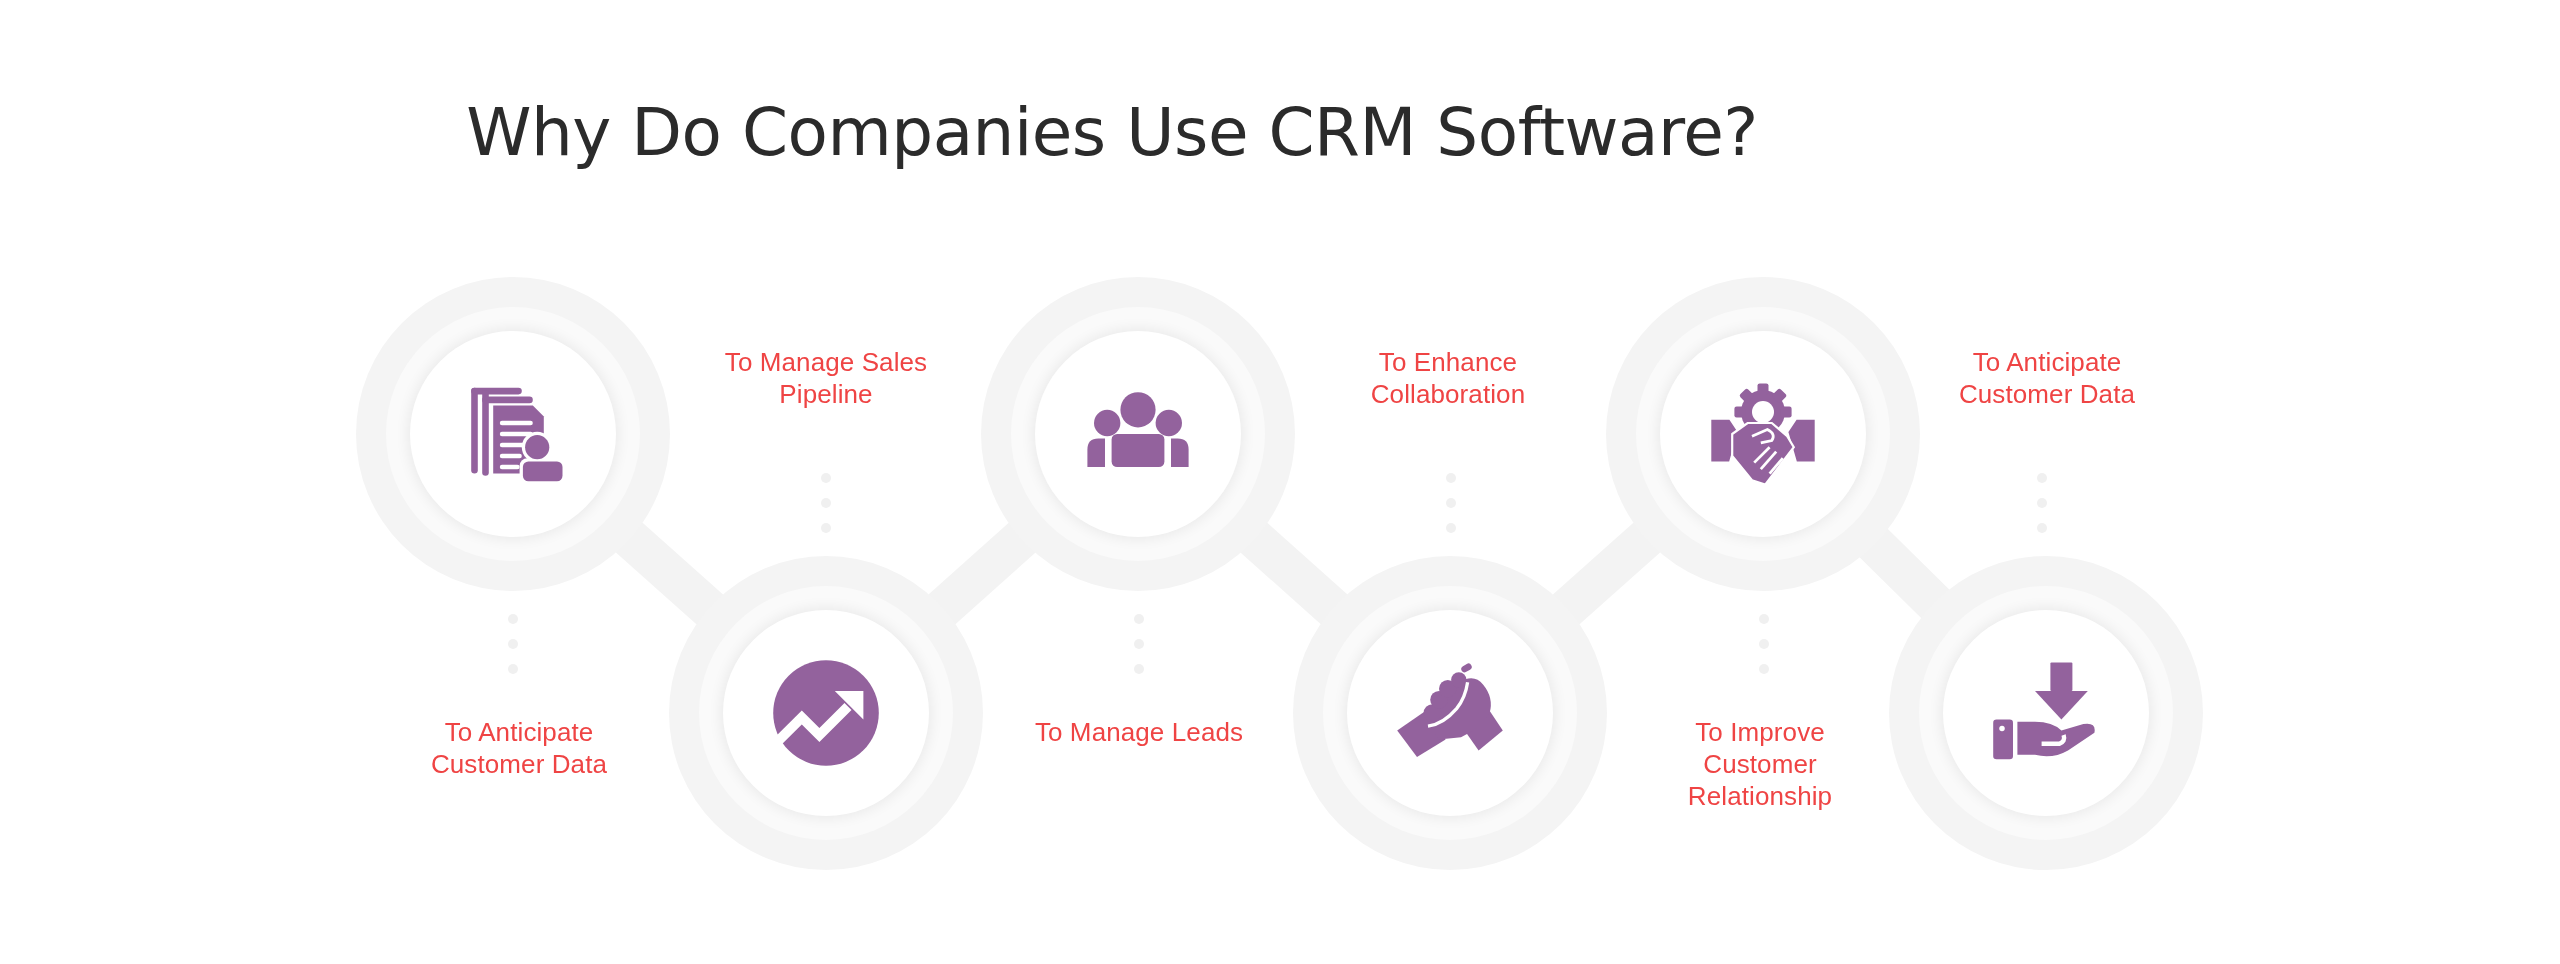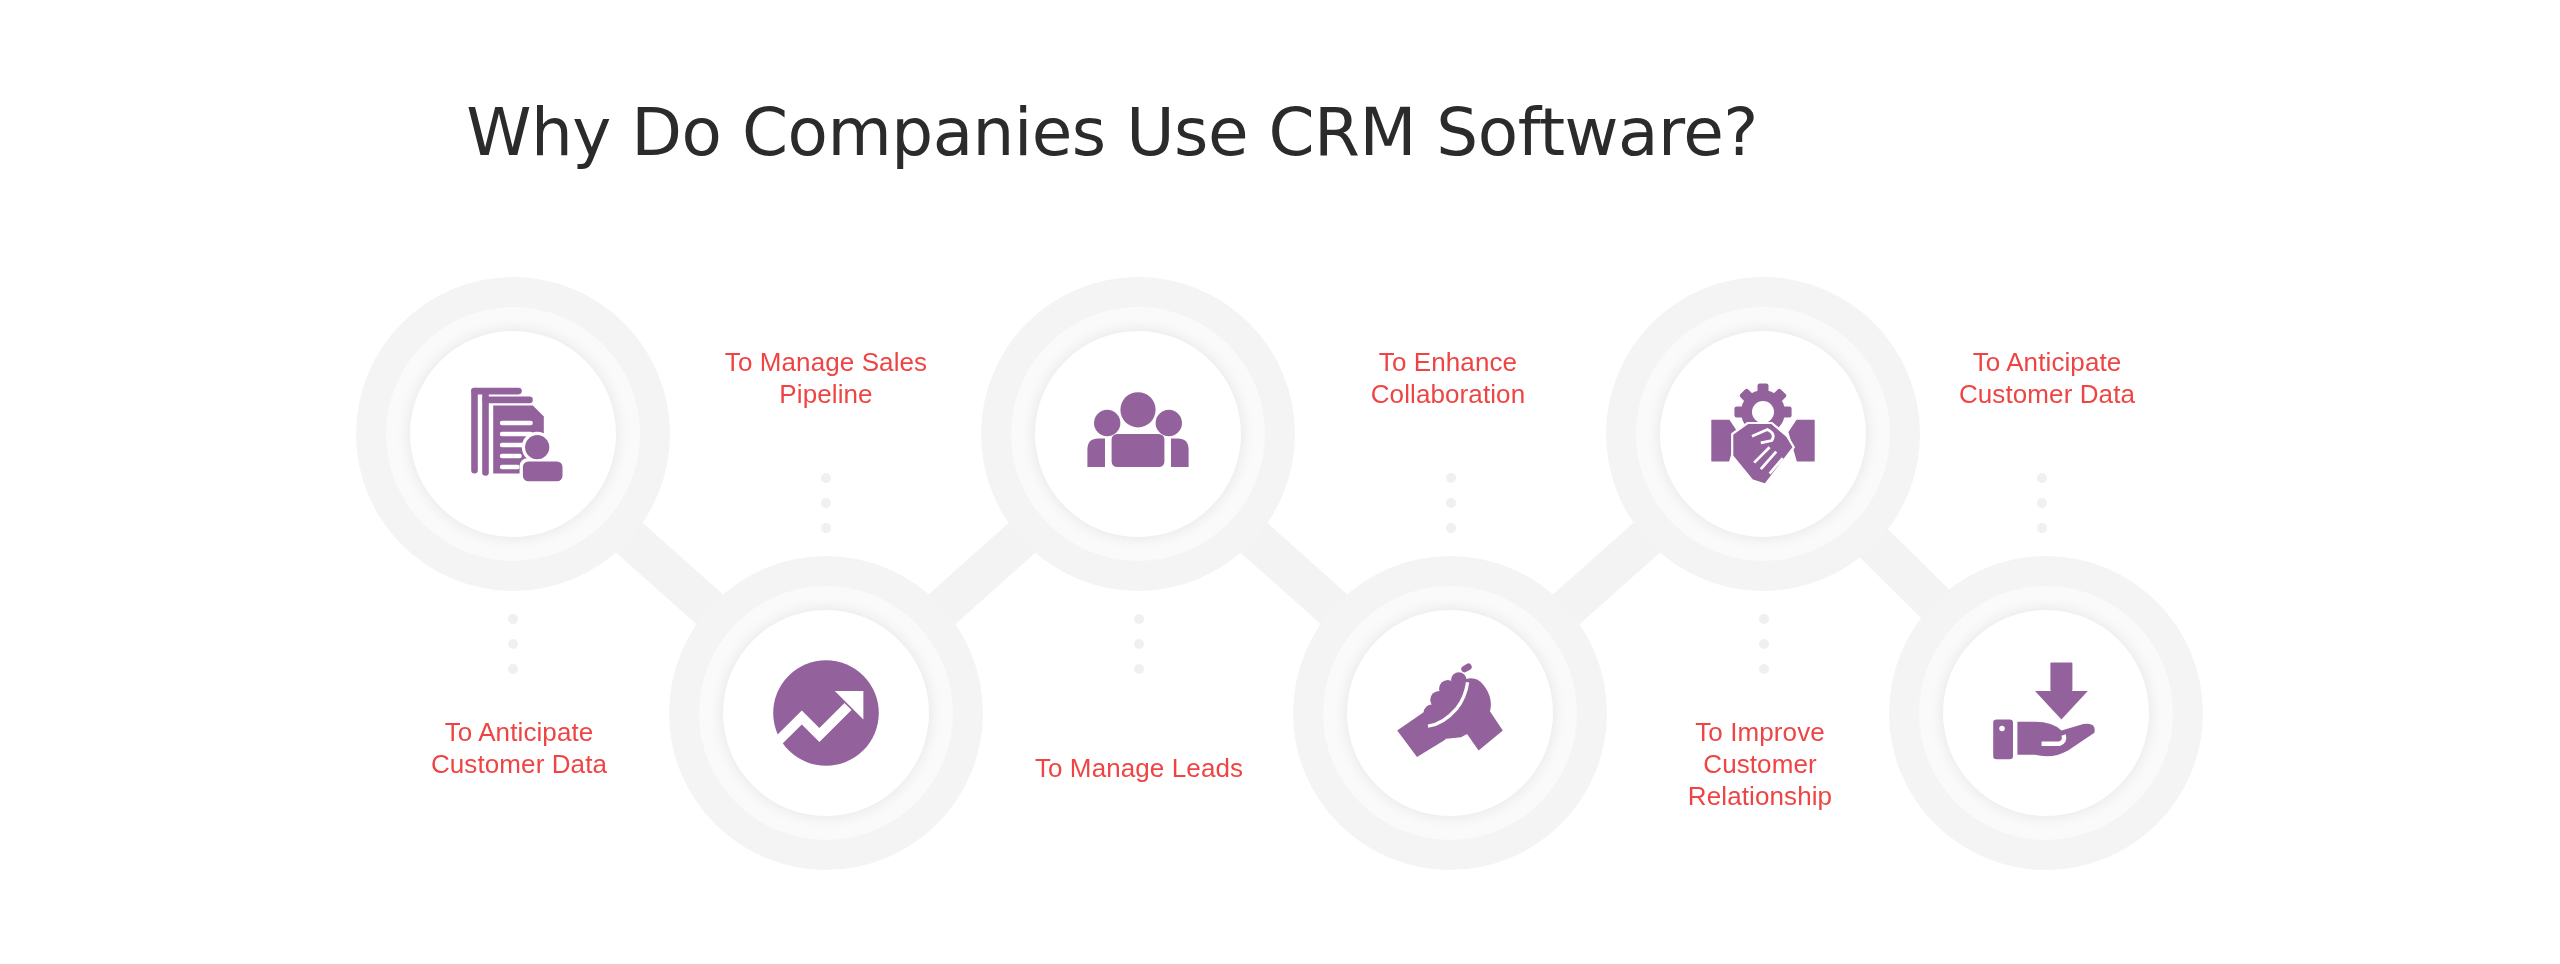--- a/index.html
+++ b/index.html
@@ -166,21 +166,21 @@
 <div class="label" style="left:519px; top:716px;">
   <span>To Anticipate</span>
   <span>Customer Data</span>
 </div>
 
 <div class="dots" style="left:1139px; top:614px;">
   <div class="dot"></div>
     <div class="dot"></div>
     <div class="dot"></div>
 </div>
-<div class="label" style="left:1139px; top:752px;">
+<div class="label" style="left:1139px; top:716px;">
   <span>To Manage Leads</span>
 </div>
 
 <div class="dots" style="left:1764px; top:614px;">
   <div class="dot"></div>
     <div class="dot"></div>
     <div class="dot"></div>
 </div>
 <div class="label" style="left:1760px; top:716px;">
   <span>To Improve</span>

